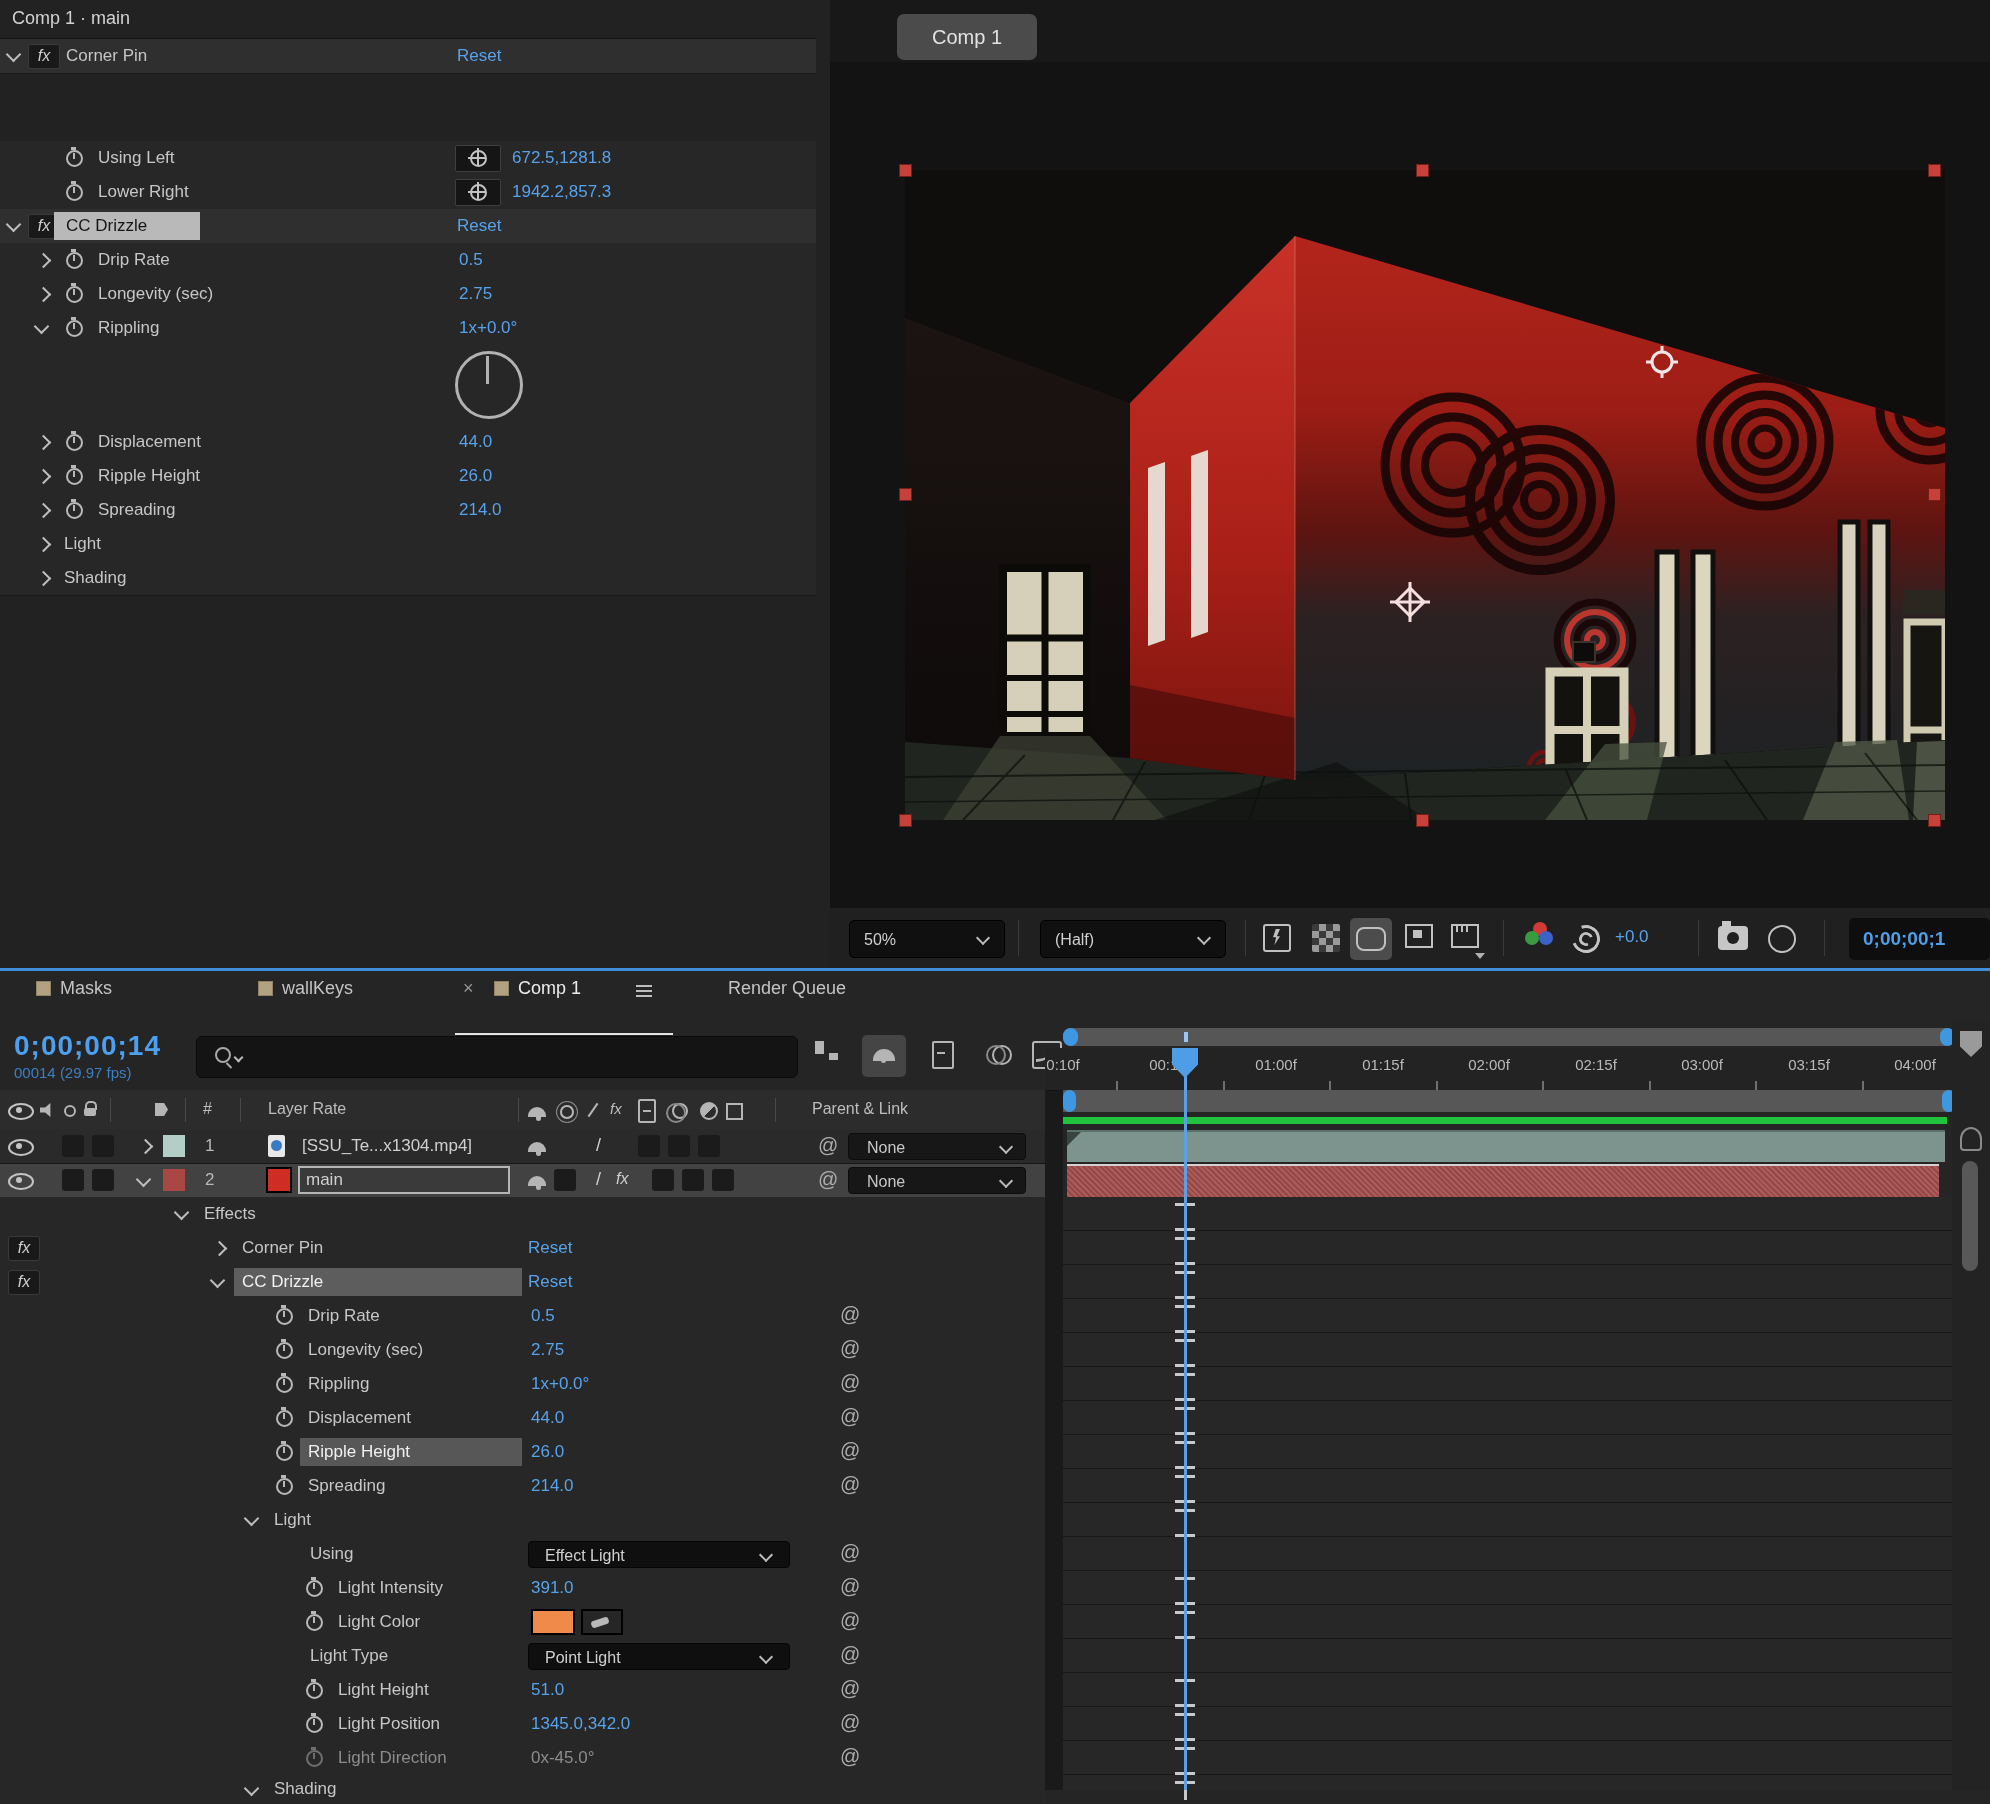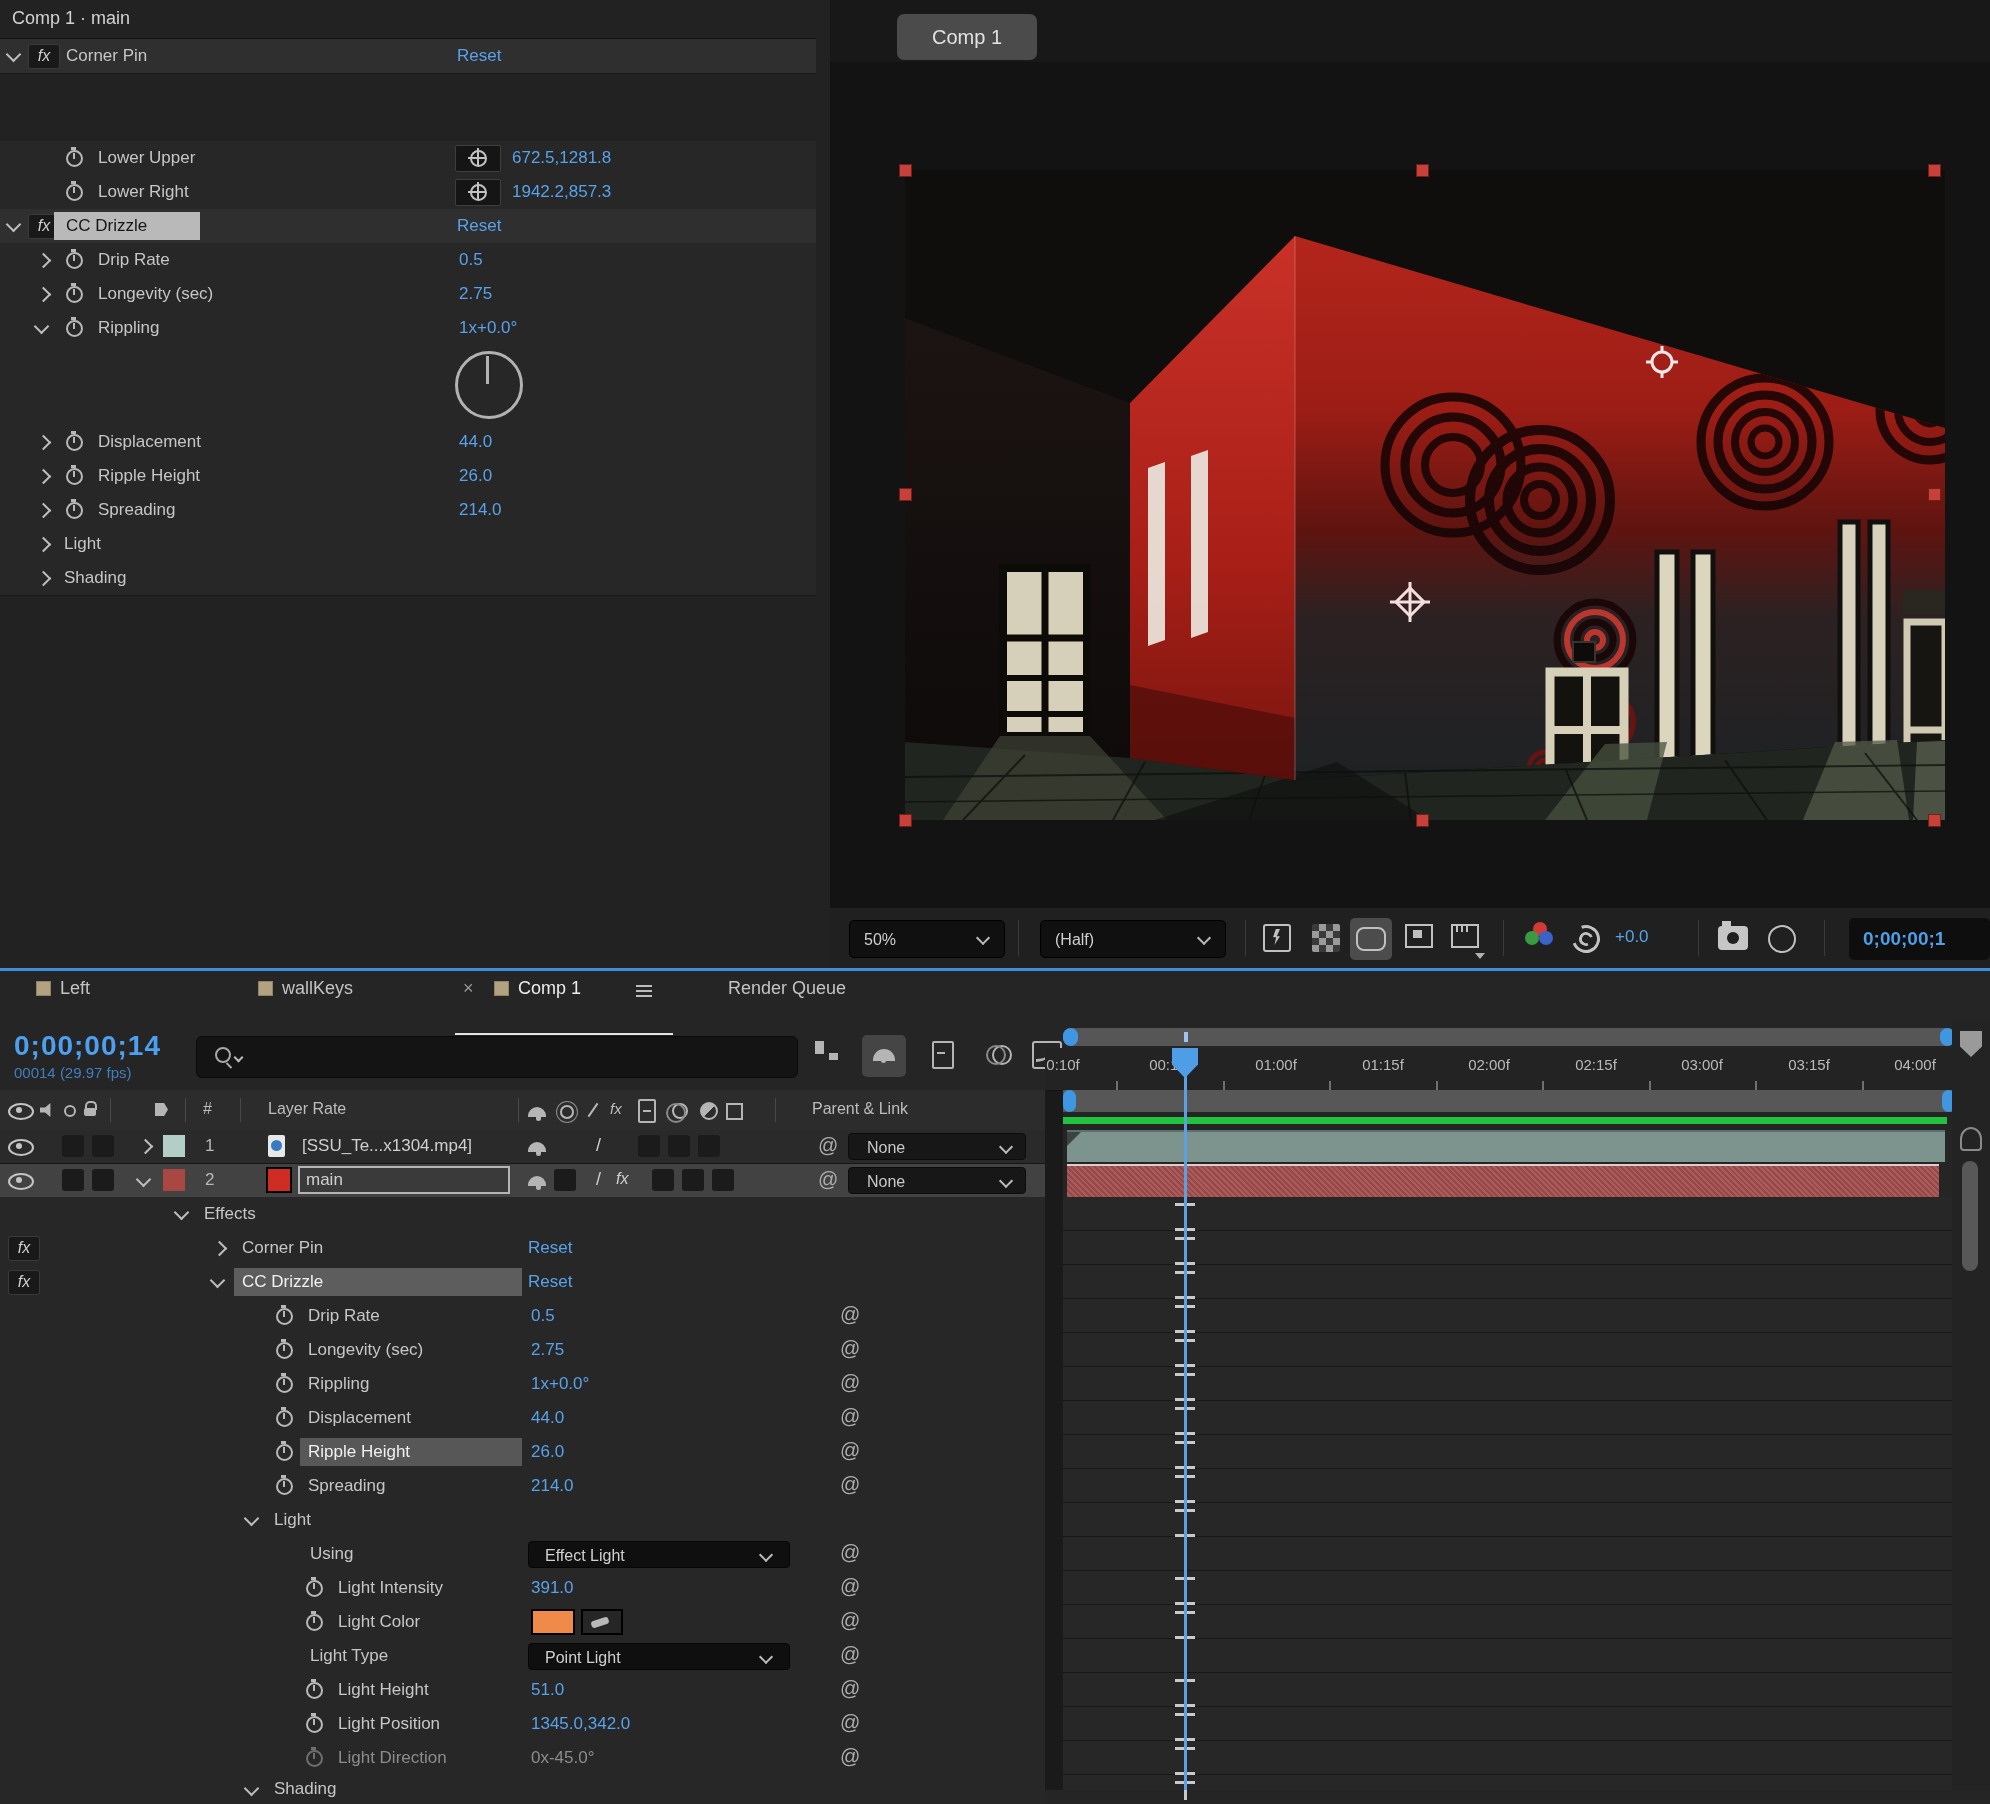--- a/index.html
+++ b/index.html
@@ -163,21 +163,21 @@
     <div style="position:absolute;left:0;top:38px;width:816px;height:1px;background:#141414;"></div>
 
     <div class="erow hdr" style="top:39px">
       <span class="tw down" style="left:8px"></span>
       <span class="fxbadge">fx</span>
       <span class="lbl" style="left:66px">Corner Pin</span>
       <span class="val" style="left:457px">Reset</span>
     </div>
     <div class="erow" style="top:141px">
       <span class="sw" style="left:66px"></span>
-      <span class="lbl" style="left:98px">Lower Upper</span>
+      <span class="lbl" style="left:98px">Using Left</span>
       <span class="ptbtn">
           <i></i>
         </span>
       <span class="val" style="left:512px">672.5,1281.8</span>
     </div>
     <div class="erow" style="top:175px">
       <span class="sw" style="left:66px"></span>
       <span class="lbl" style="left:98px">Lower Right</span>
       <span class="ptbtn">
           <i></i>
@@ -408,21 +408,21 @@
       <div class="vdiv" style="left:994px"></div>
       <div id="vtc">0;00;00;1</div>
     </div>
   </div>
 
   <div id="bluesep"></div>
 
   <div id="tl">
 
     <span class="tabsq" style="left:36px"></span>
-    <span class="tabtxt" style="left:60px">Left</span>
+    <span class="tabtxt" style="left:60px">Masks</span>
     <span class="tabsq" style="left:258px"></span>
     <span class="tabtxt" style="left:282px">wallKeys</span>
     <span class="tabtxt" style="left:463px;color:#9a9a9a">×</span>
     <span class="tabsq" style="left:494px"></span>
     <span class="tabtxt" style="left:518px;color:#ececec">Comp 1</span>
     <span class="abs" style="left:636px;top:14px;width:16px;height:2px;background:#bdbdbd;box-shadow:0 5px 0 #bdbdbd,0 10px 0 #bdbdbd"></span>
     <div id="tabline"></div>
     <span class="tabtxt" style="left:728px">Render Queue</span>
 
     <div id="bigtc">0;00;00;14</div>

